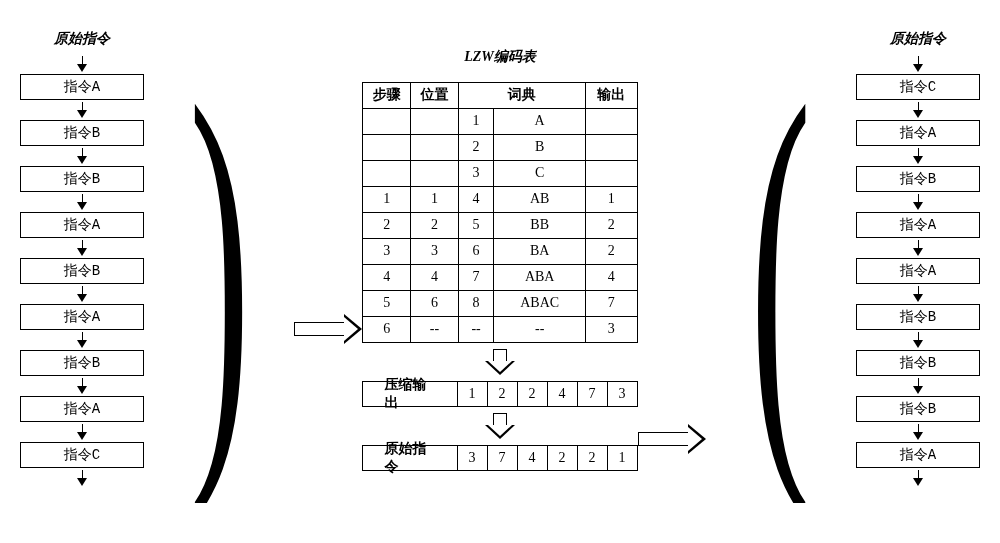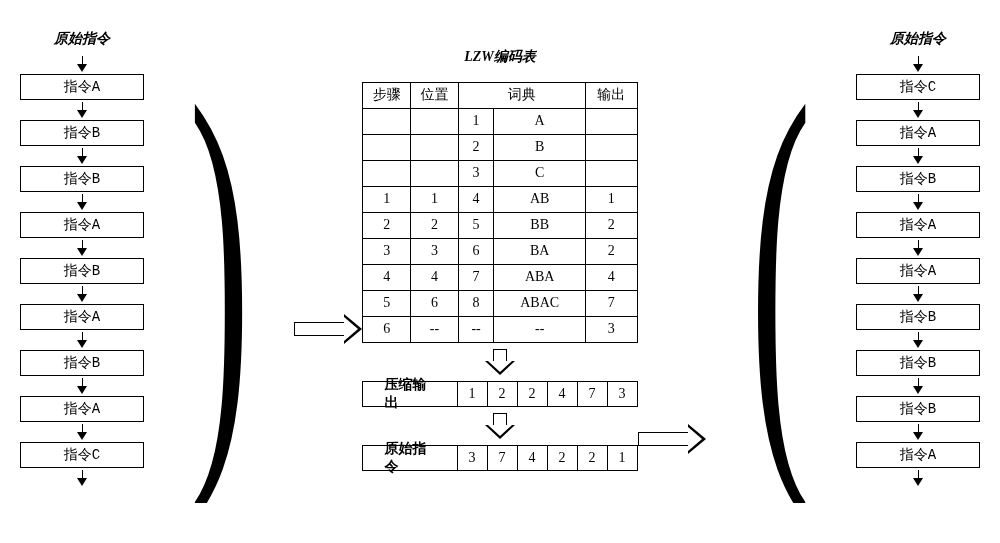--- a/index.html
+++ b/index.html
@@ -57,21 +57,21 @@
   }
   .big-arrow-down .head::after{
     content:"";position:absolute;top:-14px;left:-12px;
     width:0;height:0;
     border-left:12px solid transparent;
     border-right:12px solid transparent;
     border-top:11px solid #fff;
   }
   table.lzw { border-collapse: collapse; }
   table.lzw th, table.lzw td { border:1px solid #000; height:26px; text-align:center; font-weight:normal; }
-  table.lzw th { font-weight:normal;margin-left:36px; }
+  table.lzw th { font-weight:bold;margin-left:36px; }
   .w-step{width:48px;} .w-pos{width:48px;} .w-d1{width:36px;} .w-d2{width:92px;} .w-out{width:52px;}
 
   .outrow { display:flex; align-items:center; }
   .outlabel { border:1px solid #000; height:26px; display:flex; align-items:center; justify-content:center; padding:0 21px; font-weight:bold; }
   .outcell { border:1px solid #000; border-left:none; width:30px; height:26px; display:flex; align-items:center; justify-content:center; }
 
   .mid { display:flex; flex-direction:column; align-items:center; }
   .brace-wrap{ display:flex; align-items:center; height:470px; overflow:hidden; justify-content:center;}
 </style>
 </head>

